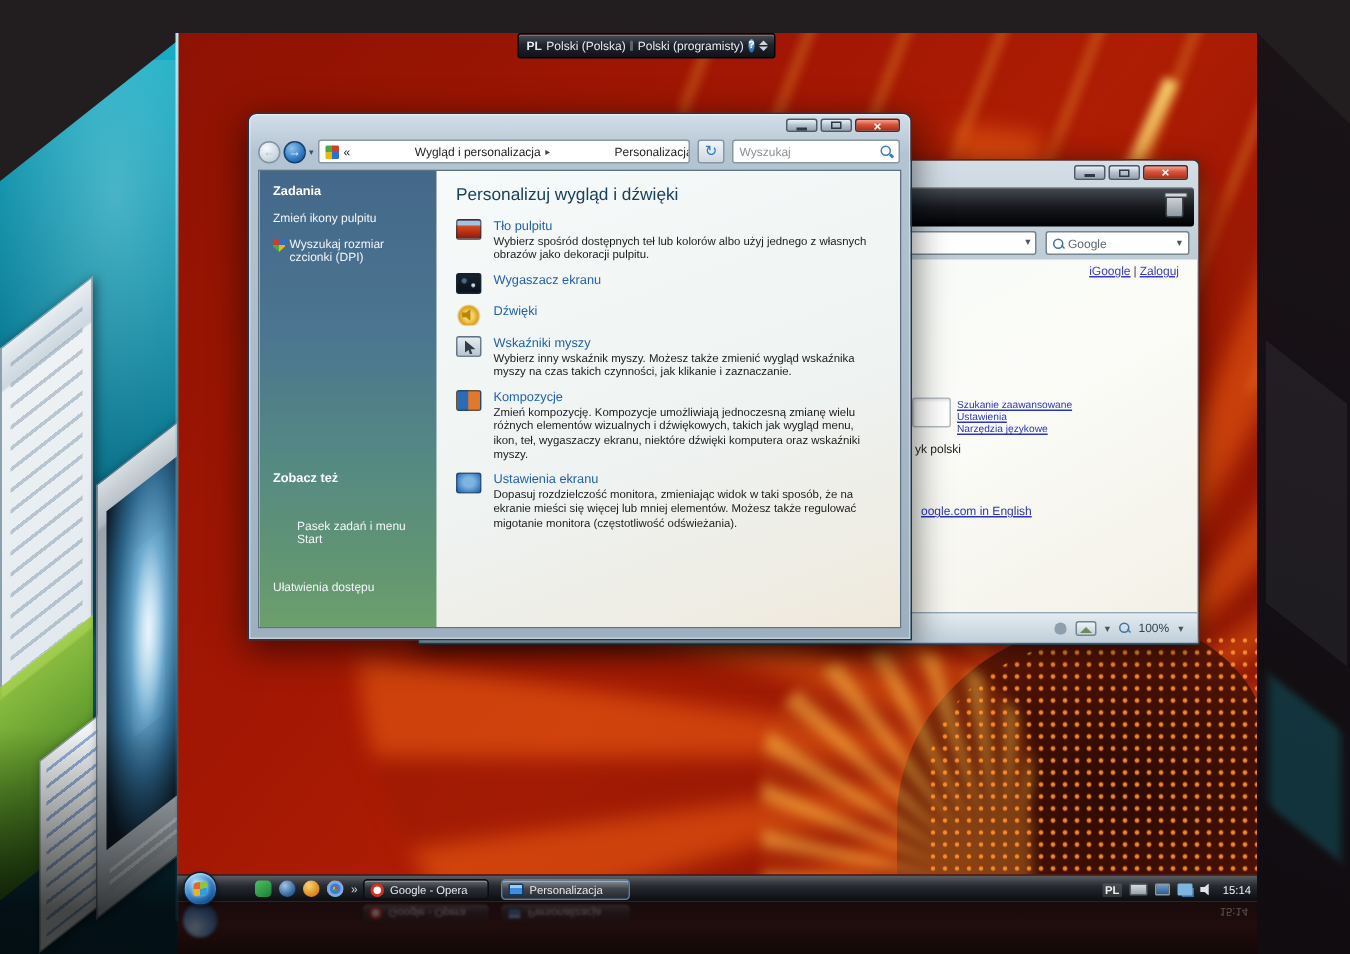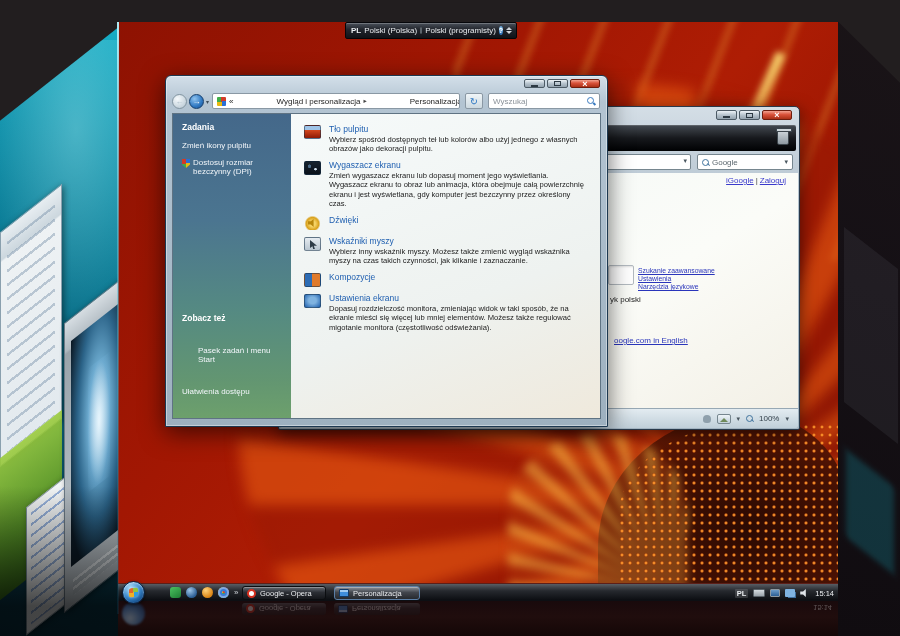--- a/index.html
+++ b/index.html
@@ -341,61 +341,62 @@
           <span class="ph">Wyszukaj</span>
           <span class="mag2"></span>
         </div>
       </div>
       <div class="cp-body">
         <div class="cp-sidebar">
           <div class="sb-header">Zadania</div>
           <a class="sb-link">Zmień ikony pulpitu</a>
           <div class="sb-row">
             <span class="shield"></span>
-            <a class="sb-link" style="margin:0">Dostosuj rozmiar bezczynny (DPI)</a>
+            <a class="sb-link" style="margin:0">Wyszukaj rozmiar czcionki (DPI)</a>
           </div>
           <div class="sb-bottom">
             <div class="sb-header">Zobacz też</div>
             <a class="sb-link" style="margin:16px">Pasek zadań i menu Start</a>
             <a class="sb-link" style="margin:0">Ułatwienia dostępu</a>
           </div>
         </div>
         <div class="cp-content">
+          <h1 class="cp-title">Personalizuj wygląd i dźwięki</h1>
 
           <div class="cp-item">
             <div class="ci-icon ic-wallpaper"></div>
             <div class="ci-text">
               <a class="ci-head">Tło pulpitu</a>
               <div class="ci-desc">Wybierz spośród dostępnych teł lub kolorów albo użyj jednego z własnych obrazów jako dekoracji pulpitu.</div>
             </div>
           </div>
           <div class="cp-item">
             <div class="ci-icon ic-screensaver"></div>
             <div class="ci-text">
               <a class="ci-head">Wygaszacz ekranu</a>
-              <div class="ci-desc">Zmień wygaszacz ekranu lub dopasuj moment jego wyświetlania. Wygaszacz ekranu to obraz lub animacja, która obejmuje całą powierzchnię ekranu i jest wyświetlana, gdy komputer jest bezczynny przez określony czas.</div>
             </div>
           </div>
           <div class="cp-item">
             <div class="ci-icon ic-sounds"></div>
             <div class="ci-text">
               <a class="ci-head">Dźwięki</a>
             </div>
           </div>
           <div class="cp-item">
             <div class="ci-icon ic-mouse"></div>
             <div class="ci-text">
               <a class="ci-head">Wskaźniki myszy</a>
               <div class="ci-desc">Wybierz inny wskaźnik myszy. Możesz także zmienić wygląd wskaźnika myszy na czas takich czynności, jak klikanie i zaznaczanie.</div>
             </div>
           </div>
           <div class="cp-item">
             <div class="ci-icon ic-theme"></div>
             <div class="ci-text">
               <a class="ci-head">Kompozycje</a>
+              <div class="ci-desc">Zmień kompozycję. Kompozycje umożliwiają jednoczesną zmianę wielu różnych elementów wizualnych i dźwiękowych, takich jak wygląd menu, ikon, teł, wygaszaczy ekranu, niektóre dźwięki komputera oraz wskaźniki myszy.</div>
             </div>
           </div>
           <div class="cp-item">
             <div class="ci-icon ic-display"></div>
             <div class="ci-text">
               <a class="ci-head">Ustawienia ekranu</a>
               <div class="ci-desc">Dopasuj rozdzielczość monitora, zmieniając widok w taki sposób, że na ekranie mieści się więcej lub mniej elementów. Możesz także regulować migotanie monitora (częstotliwość odświeżania).</div>
             </div>
           </div>
 

